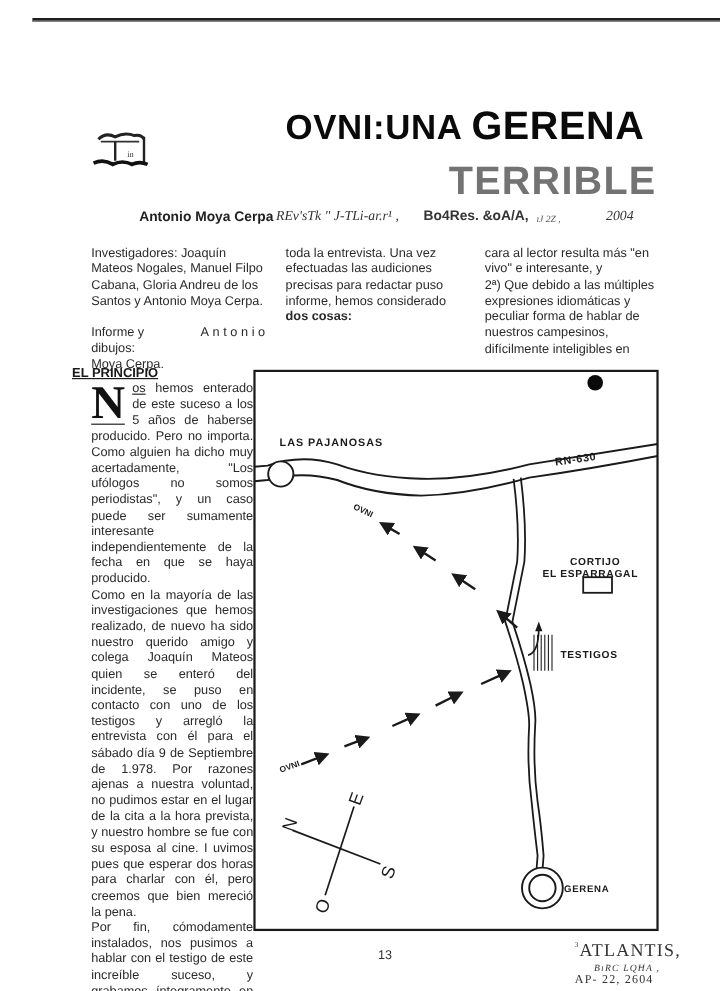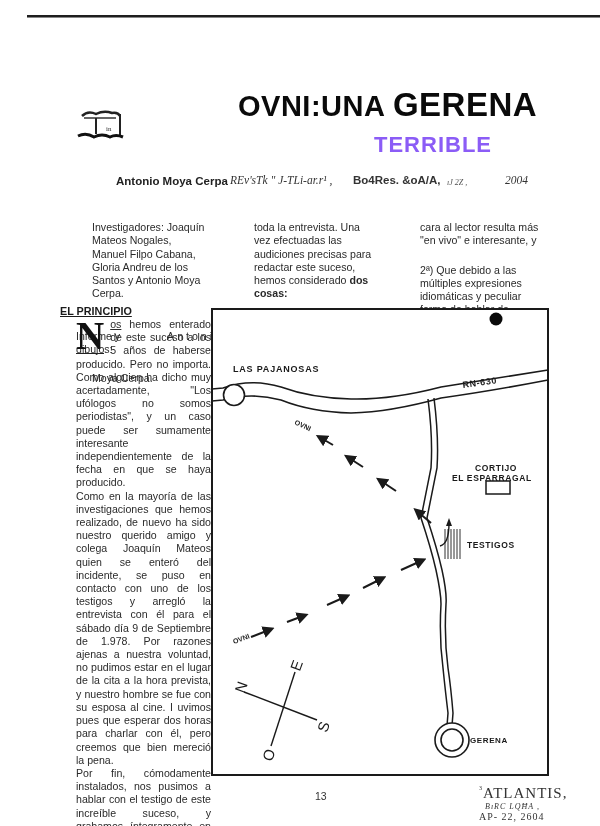--- a/index.html
+++ b/index.html
@@ -1,42 +1,42 @@
 <!DOCTYPE html>
 <html><head>
 <meta charset="utf-8">
 <style>
   html, body { margin:0; padding:0; background:#ffffff; }
   body { width:600px; height:826px; position:relative; overflow:hidden; font-family:"Liberation Sans", sans-serif; color:#1a1a1a; }
   .rule { position:absolute; left:27px; top:15px; width:573px; height:2px; background:#1e1e1e; border-bottom:1px solid #888; }
   .logo { position:absolute; left:76px; top:104px; width:50px; height:38px; }
   .title1 { position:absolute; left:238px; top:86px; font-family:"Liberation Sans", sans-serif; font-weight:bold; font-size:29px; letter-spacing:0.5px; color:#0a0a0a; white-space:nowrap; }
   .title1 .big { font-size:33px; }
-  .title2 { position:absolute; left:374px; top:132px; font-family:"Liberation Sans", sans-serif; font-weight:bold; font-size:22px; letter-spacing:1px; color:#8b5cf6; }
+  .title2 { position:absolute; left:374px; top:132px; font-family:"Liberation Sans", sans-serif; font-weight:bold; font-size:33px; letter-spacing:1px; color:#737373; }
   .byline { position:absolute; left:116px; top:175px; font-weight:bold; font-size:11.5px; color:#222; white-space:nowrap; }
   .stamp { position:absolute; top:174px; font-family:"Liberation Serif", serif; font-style:italic; font-size:11.5px; color:#333; white-space:nowrap; }
   .stamp.b { font-family:"Liberation Sans", sans-serif; font-style:normal; font-weight:bold; color:#333; }
   .stamp.s { font-size:8px; top:178px; color:#555; }
   .col { position:absolute; font-size:10.6px; line-height:13.3px; color:#2a2a2a; }
-  .col p { margin:16px; }
+  .col p { margin:0; }
   .c1 { left:76px; top:205px; width:148px; }
   .c2 { left:238px; top:205px; width:155px; }
   .c3 { left:404px; top:205px; width:158px; }
   .gap { height:13px; }
   .inf { display:flex; justify-content:space-between;gap:44px; }
   .spaced { letter-spacing:3px; }
   .sect { position:absolute; left:60px; top:305px; font-weight:bold; font-size:10.8px; text-decoration:underline; color:#1a1a1a; }
   .body1 { position:absolute; left:76px; top:318px; width:135px; font-size:10.6px; line-height:13.2px; color:#2a2a2a; text-align:justify; }
   .dropcap { float:left; font-family:"Liberation Serif", serif; font-weight:bold; font-size:39px; line-height:31px; margin:2px 6px 0 0; padding-bottom:2px; border-bottom:1.5px solid #222; color:#111; }
   .ul { text-decoration:underline; }
   .map { position:absolute; left:211px; top:308px; width:338px; height:468px; }
   .pagenum { position:absolute; left:315px; top:790px; font-size:10.5px; color:#333; }
   .atl { position:absolute; left:479px; top:785px; font-family:"Liberation Serif", serif; color:#333; }
   .atl .a1 { font-size:15px; letter-spacing:1px; }
-  .atl .a2 { font-size:8px; font-style:italic; margin-left:6px; letter-spacing:1px; }
+  .atl .a2 { font-size:8px; font-style:italic; margin-left:16px; letter-spacing:1px; }
   .atl .a3 { font-size:10px; letter-spacing:1px; }
   .sup { font-size:6px; vertical-align:top; }
 </style>
 </head>
 <body>
 
 <div class="rule"></div>
 
 <svg class="logo" viewBox="0 0 50 38">
   <path d="M6 12 Q12 6 20 10 Q28 6 36 9 Q42 8 44 12" stroke="#222" stroke-width="2.5" fill="none"></path>
@@ -63,21 +63,21 @@
   <p>Investigadores: Joaquín Mateos Nogales, Manuel Filpo Cabana, Gloria Andreu de los Santos y Antonio Moya Cerpa.</p>
   <div class="gap"></div>
   <div class="inf">
     <span>Informe y dibujos:</span>
     <span class="spaced">Antonio</span>
   </div>
   <p>Moya Cerpa.</p>
 </div>
 
 <div class="col c2">
-  <p><span>toda la entrevista. Una vez efectuadas las audiciones precisas para redactar este suceso, hemos considerado </span><b>dos cosas:</b></p>
+  <p><span>toda la entrevista. Una vez efectuadas las audiciones precisas para redactar puso informe, hemos considerado </span><b>dos cosas:</b></p>
 </div>
 
 <div class="col c3">
   <p>cara al lector resulta más "en vivo" e interesante, y</p>
   <p>2ª) Que debido a las múltiples expresiones idiomáticas y peculiar forma de hablar de nuestros campesinos, difícilmente inteligibles en</p>
 </div>
 
 <div class="sect">EL PRINCIPIO</div>
 
 <div class="body1">

